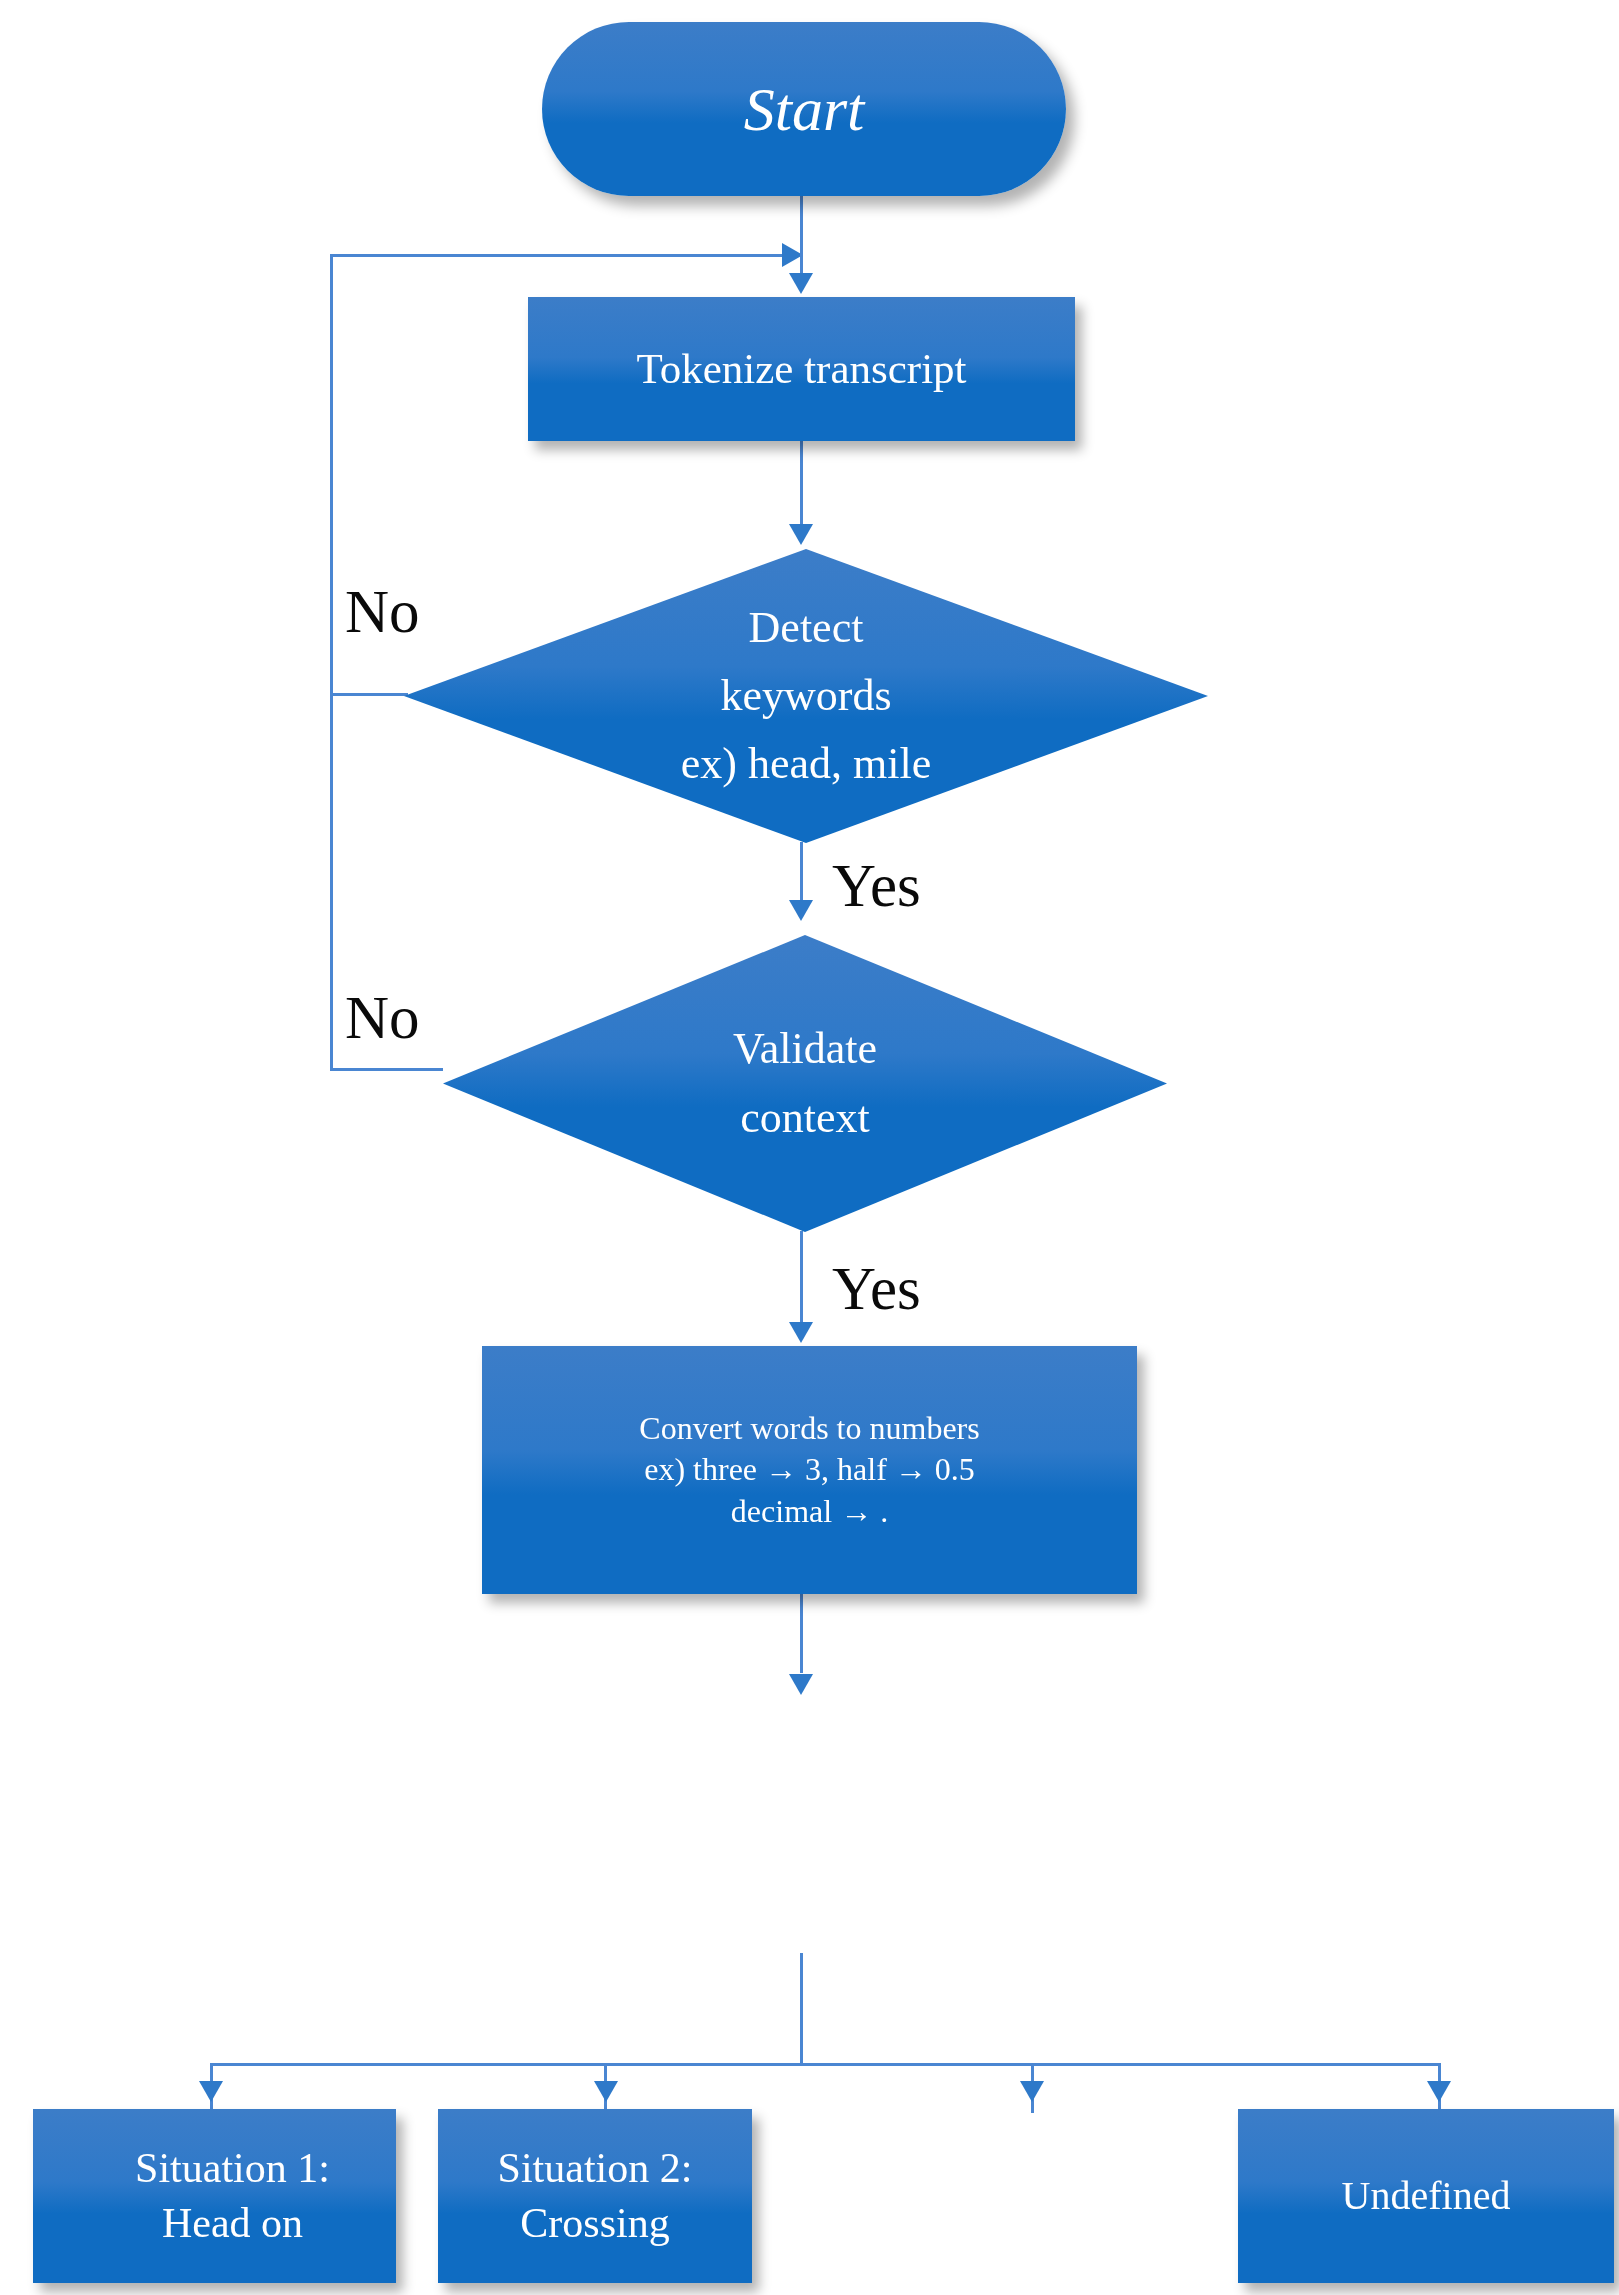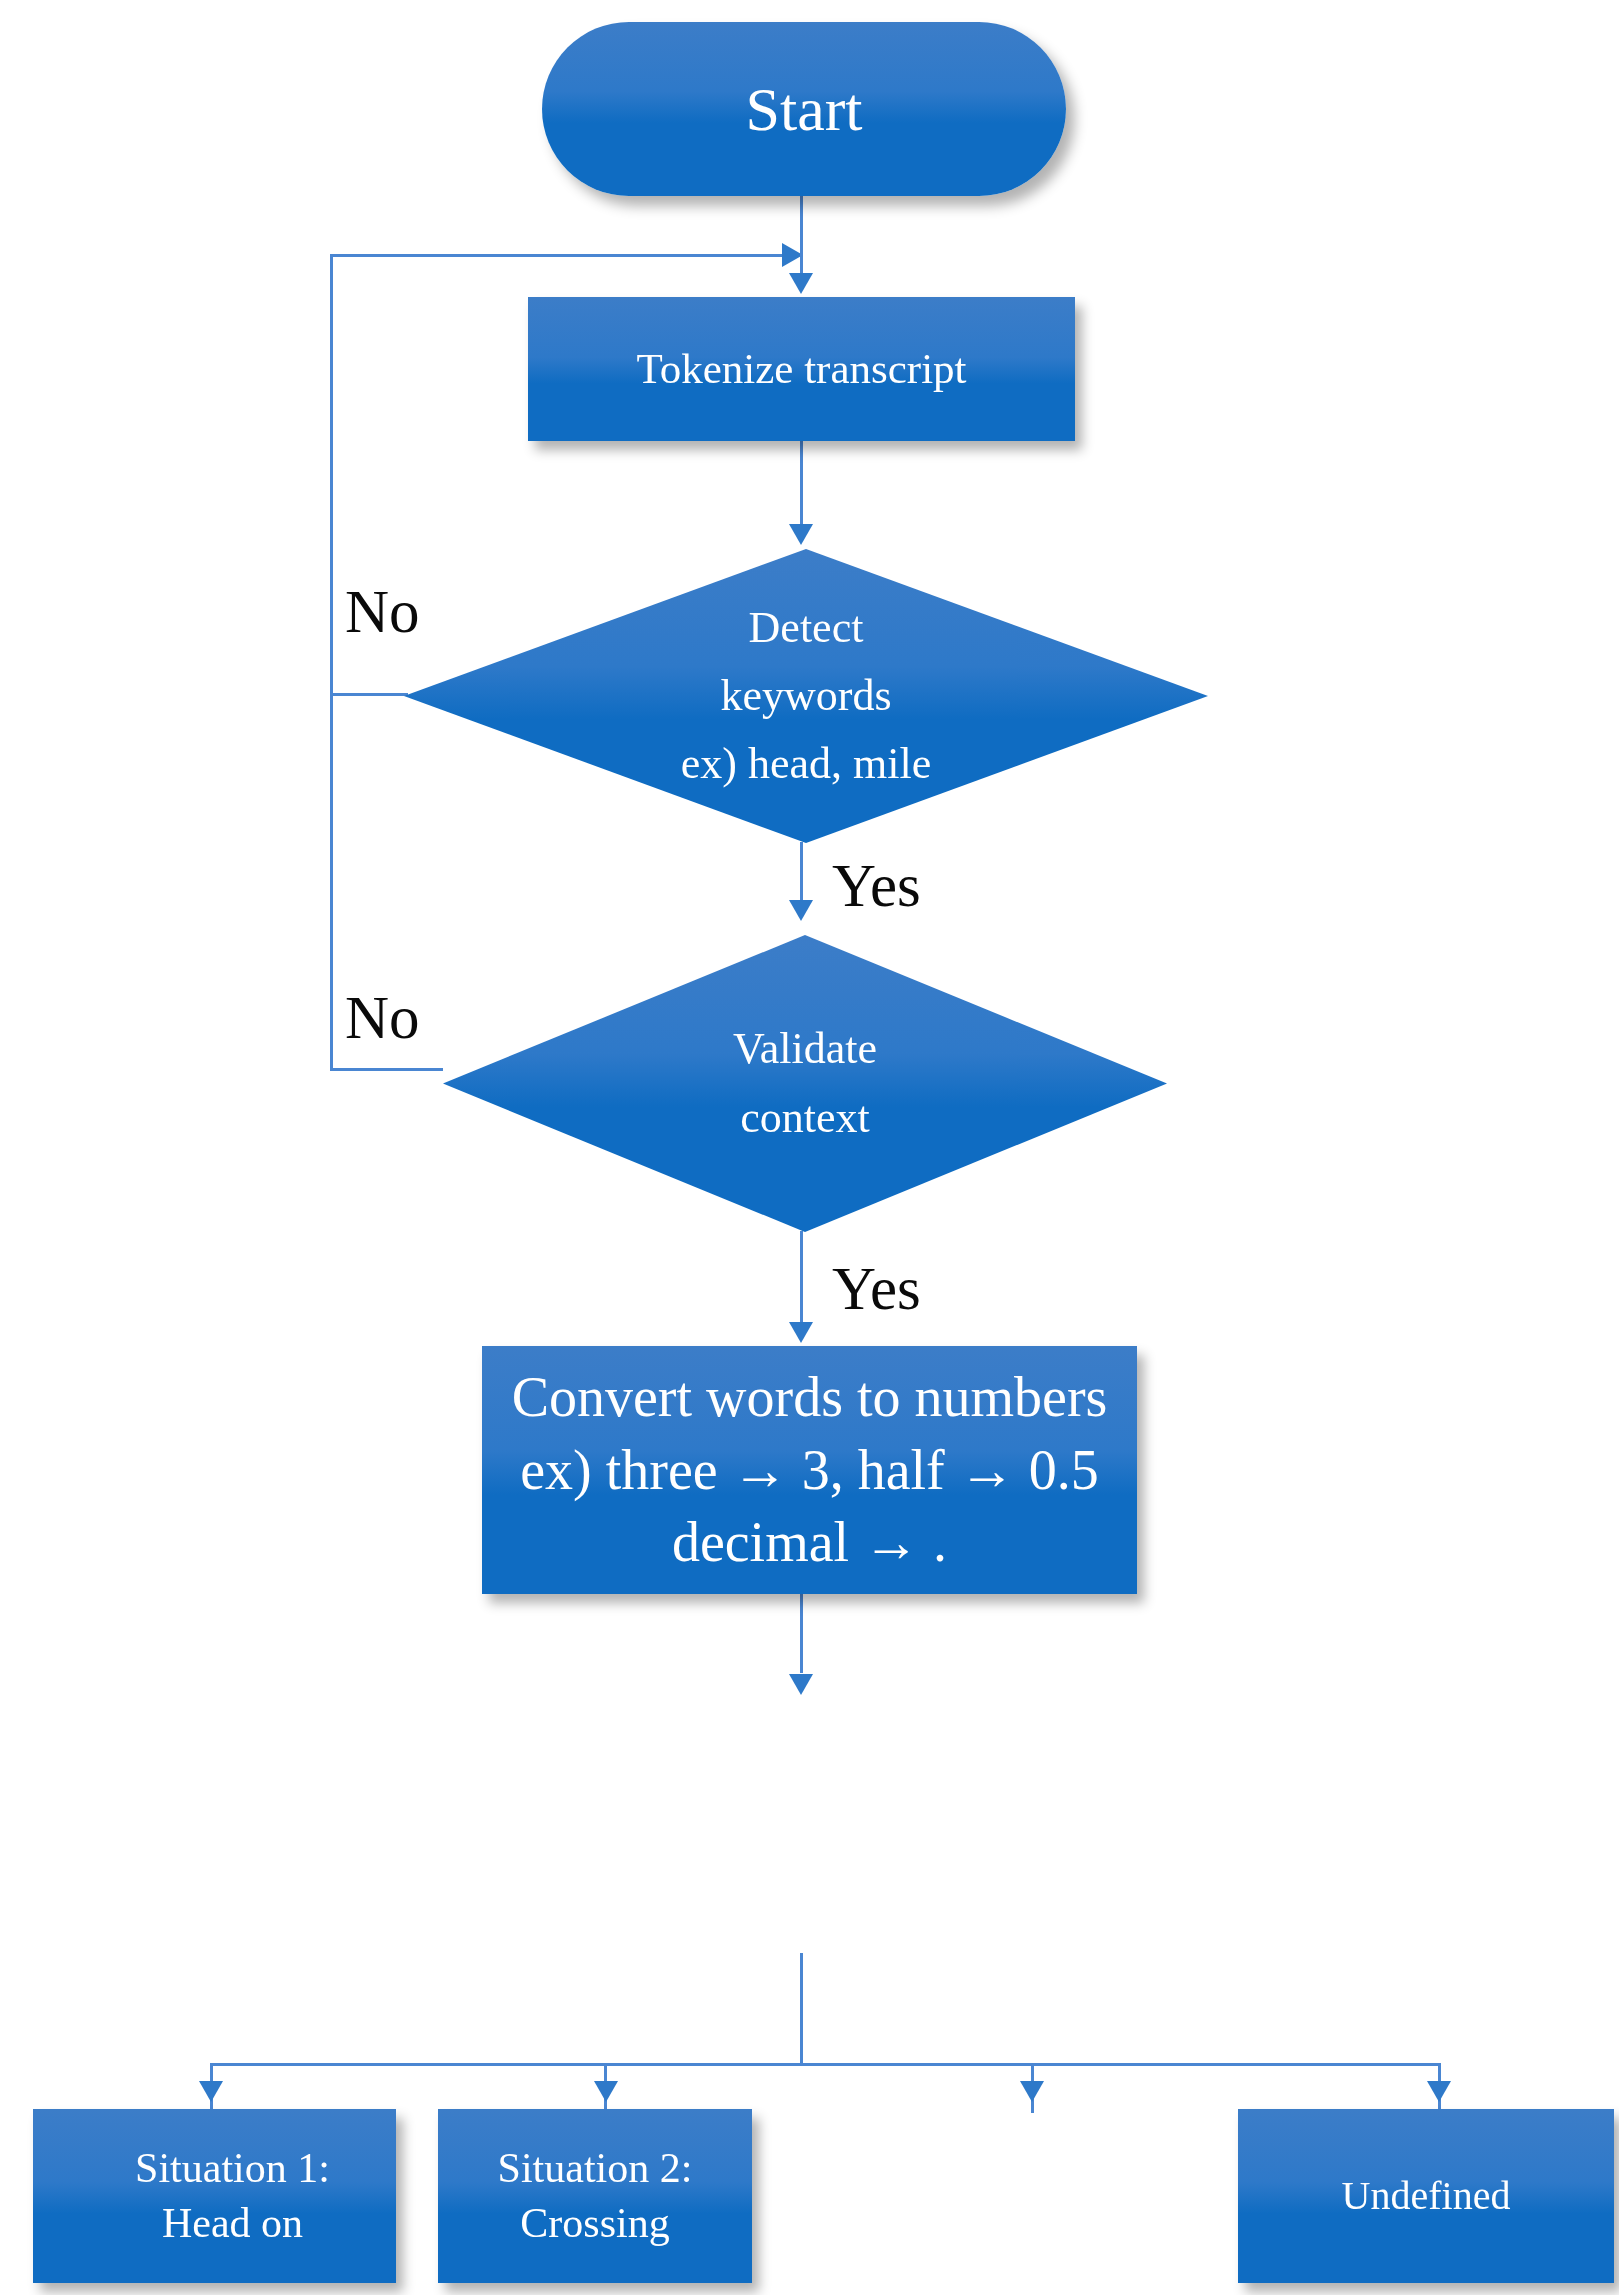--- a/index.html
+++ b/index.html
@@ -33,20 +33,21 @@
 
   .rect {
     background: linear-gradient(180deg, #3C7DC8 0%, #2E79C9 42%, #0F6CC2 60%, #0F6CC2 100%);
     box-shadow: 7px 8.5px 11.3px rgba(0,0,0,0.30);
   }
 
   .stadium {
     background: linear-gradient(180deg, #3C7DC8 0%, #2E79C9 40%, #0F6CC2 58%, #0F6CC2 100%);
     border-radius: 7082px;
     box-shadow: 8.5px 10px 12.7px rgba(0,0,0,0.30);
+    font-style: italic;
   }
 
   
   .diamond-wrap { position: absolute; }
   .diamond-shape {
     position: absolute;
     inset: 0;
     background: linear-gradient(180deg, #3C7DC8 0%, #2E79C9 40%, #0F6CC2 58%, #0F6CC2 100%);
     clip-path: polygon(50% 0%, 100% 50%, 50% 100%, 0% 50%);
     filter: drop-shadow(7px 8.5px 10px rgba(0,0,0,0.32));
@@ -158,21 +159,21 @@
 keywords
 ex) head, mile</div>
   </div>
 
   <div class="diamond-wrap" style="left:443px; top:935px; width:724px; height:297px;">
     <div class="diamond-shape"></div>
     <div class="diamond-label" style="font-size:44px;">Validate
 context</div>
   </div>
 
-  <div class="node rect" style="left:482px; top:1346px; width:655px; height:248px; font-size:56px;">Convert words to numbers
+  <div class="node rect" style="left:482px; top:1346px; width:655px; height:248px; font-size:32px;">Convert words to numbers
 ex) three → 3, half → 0.5
 decimal → .</div>
 
 
   <div class="node rect" style="left:33px; top:2109px; width:363px; height:174px; font-size:42px;padding-left:36px;">Situation 1:
 Head on</div>
 
   <div class="node rect" style="left:438px; top:2109px; width:314px; height:174px; font-size:42px;">Situation 2:
 Crossing</div>
 

